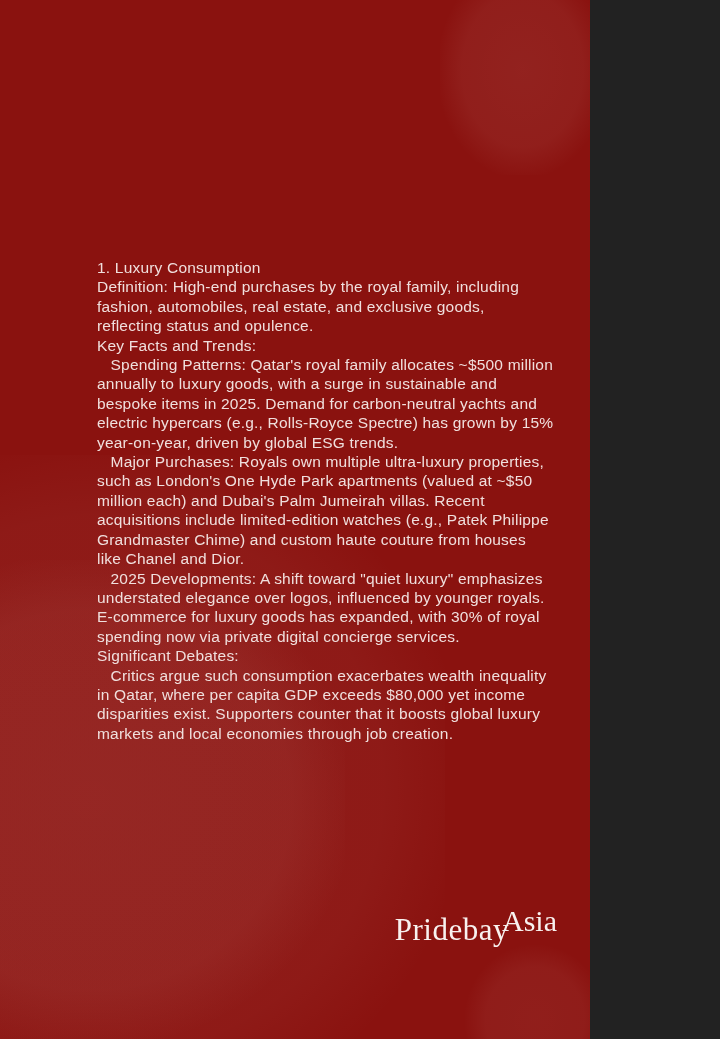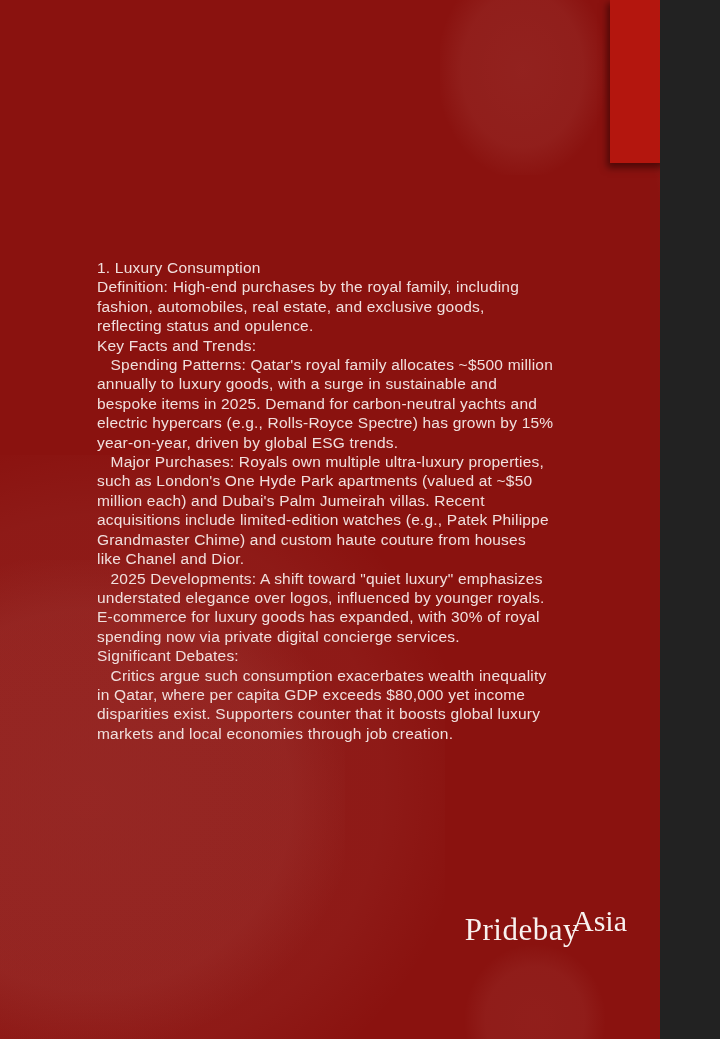--- a/index.html
+++ b/index.html
@@ -1,20 +1,20 @@
 <!DOCTYPE html>
 <html style="--background: #8a120f; --accent-bar: #b4160e; --body-text: #f0dfdd; --logo-text: #f8f1ef;"><head>
 <meta charset="utf-8">
 <style>
   html, body { margin: 0; padding: 0; }
   body { background: #222; font-family: "Liberation Sans", sans-serif; }
 
   .slide {
     position: relative;
-    width: 660px;
+    width: 590px;
     height: 1039px;
     overflow: hidden;
     background: var(--background, #8a120f);
   }
 
   
   .glow { position: absolute; pointer-events: none; }
   .glow-top {
     left: 440px; top: -35px; width: 165px; height: 210px;
     background: radial-gradient(ellipse at center,

